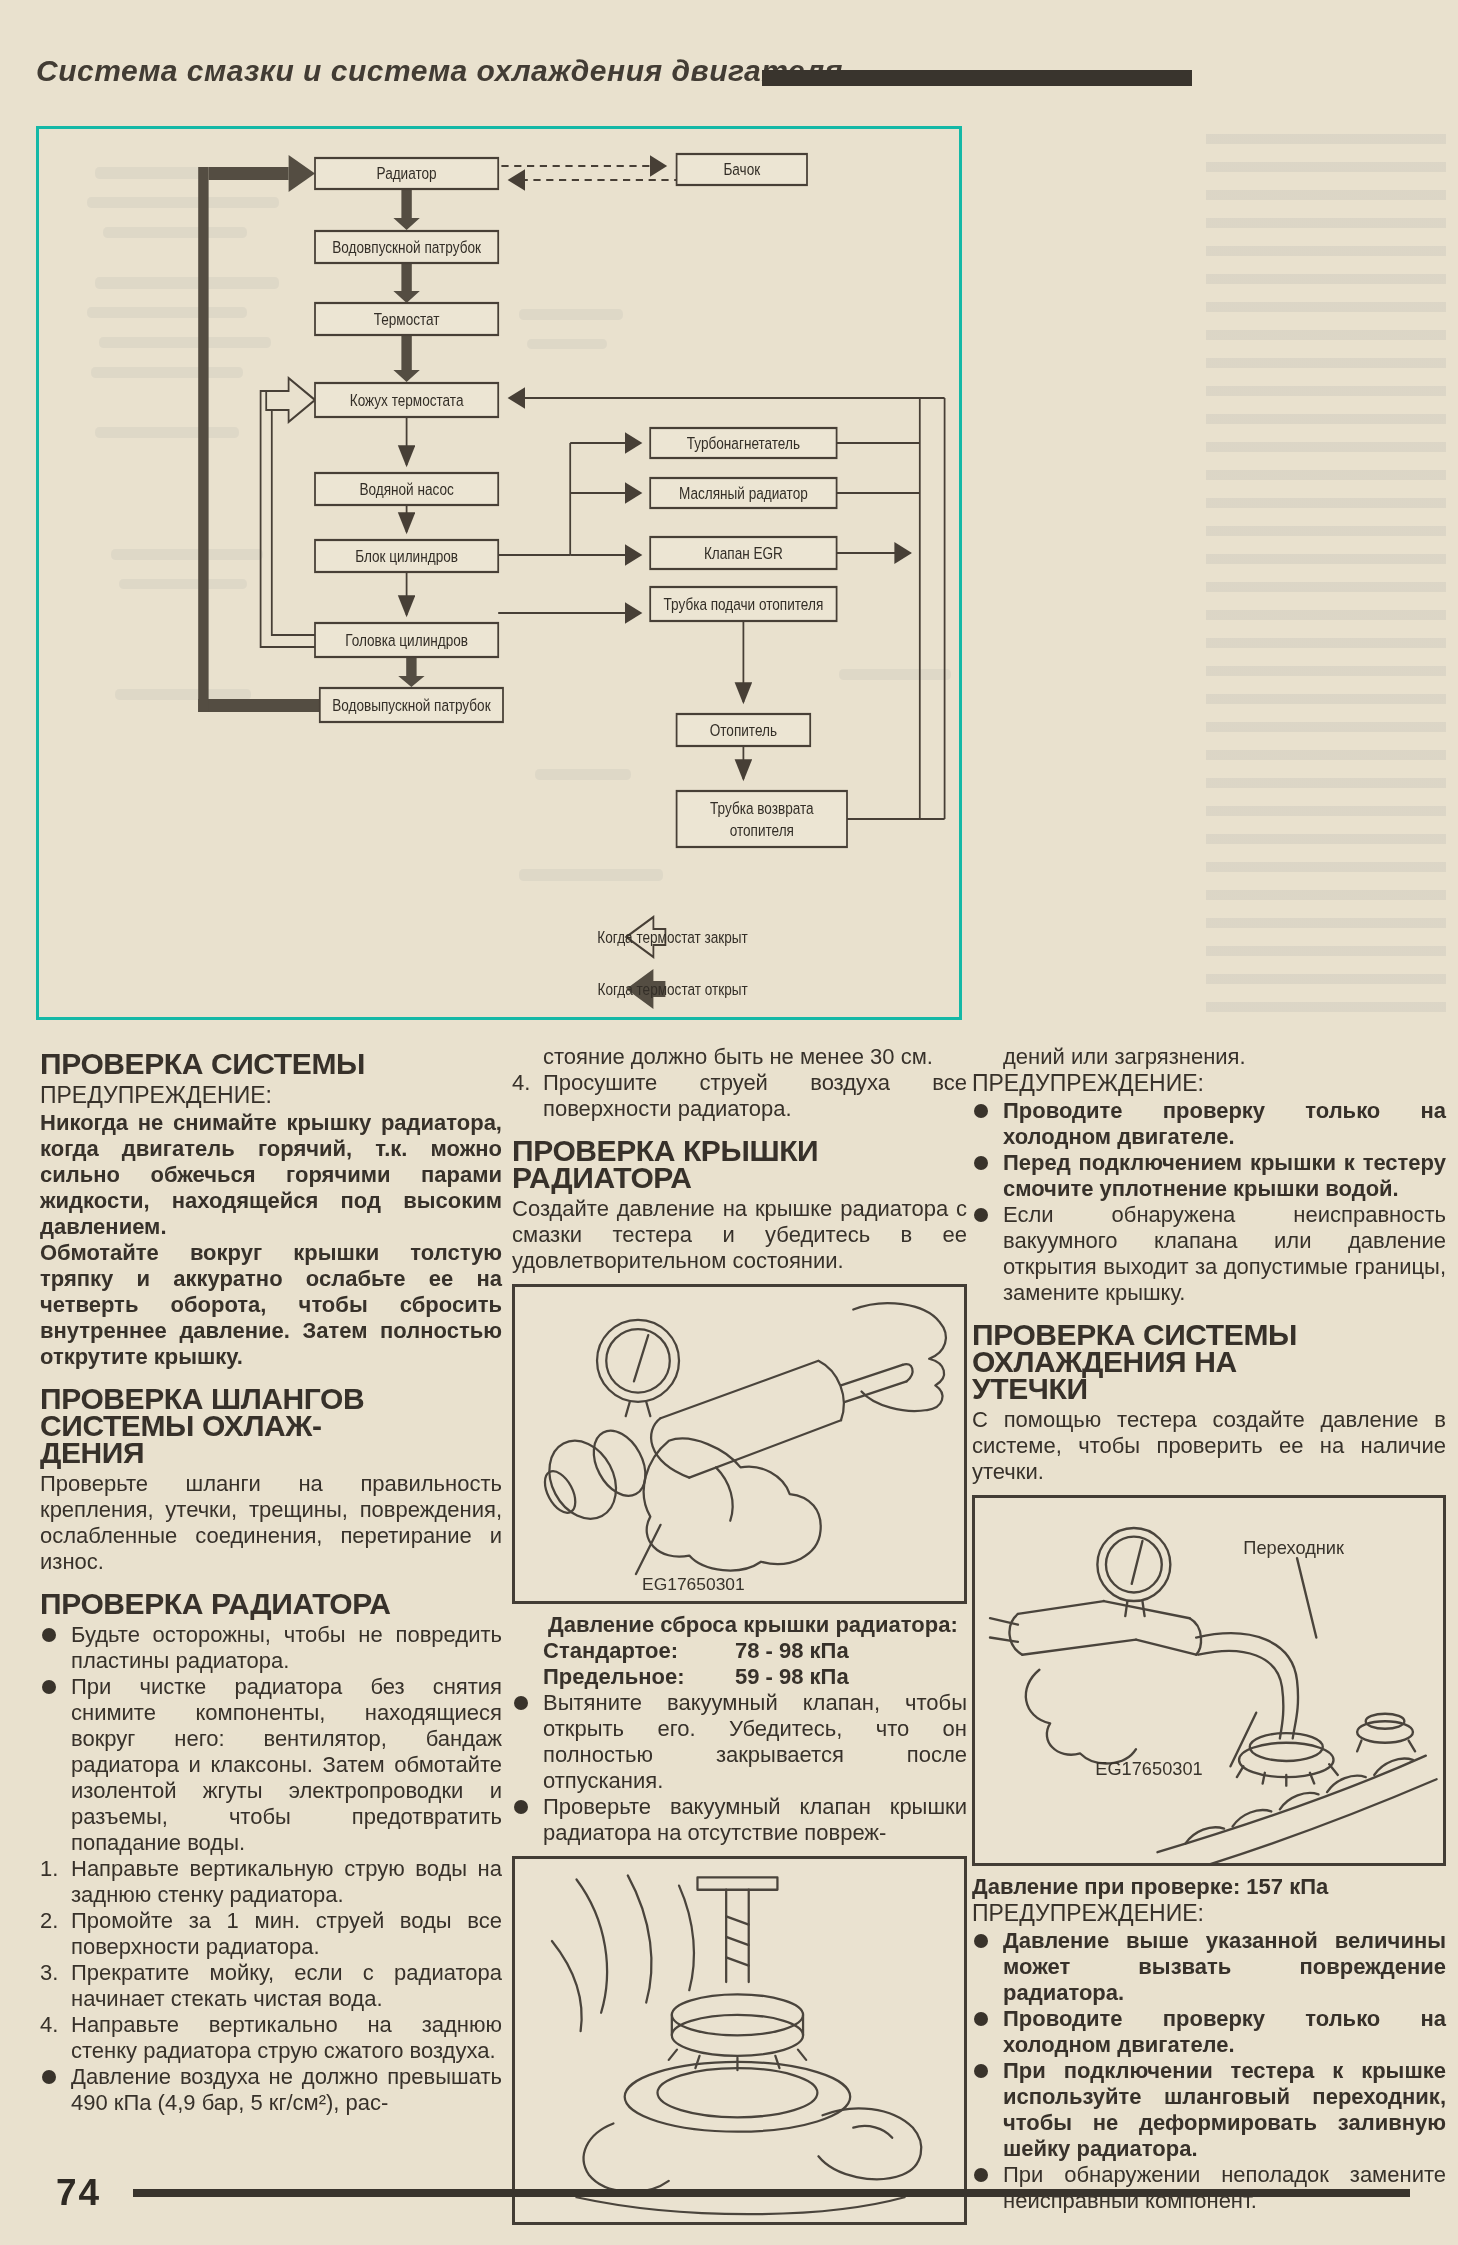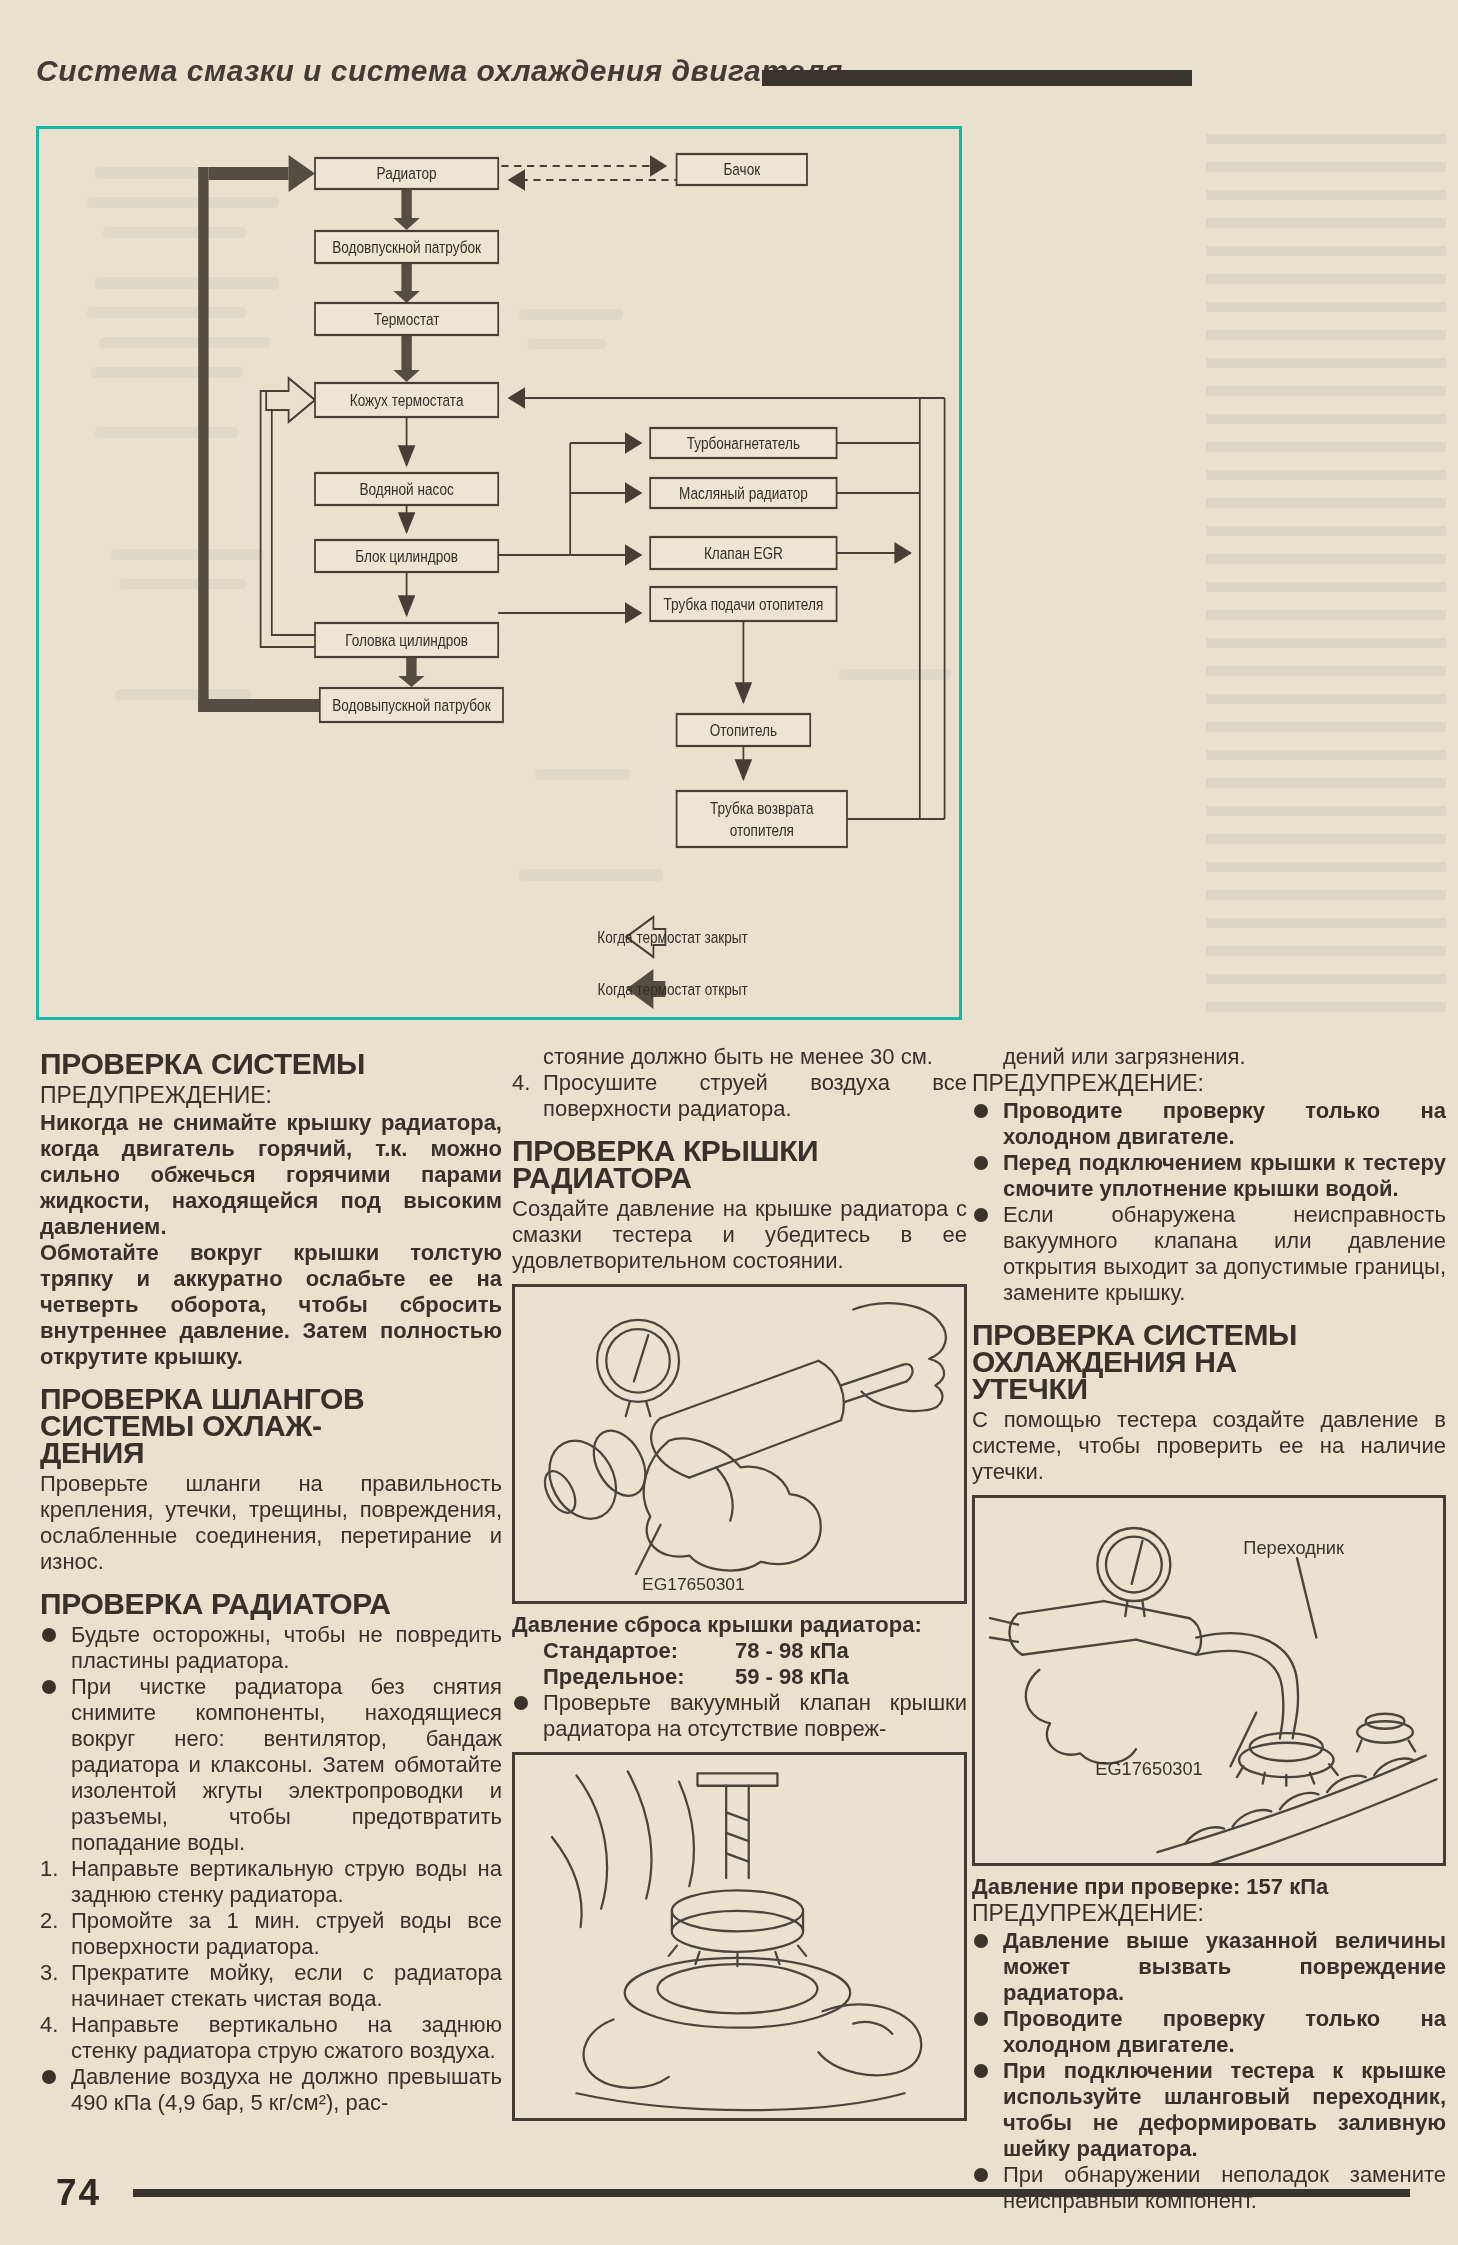--- a/index.html
+++ b/index.html
@@ -27,21 +27,21 @@
   .h2{font-weight:normal;font-size:23px;margin:0 0 2px;text-align:left;}
   .p,.pb{margin:0;}
   .pb{font-weight:bold;}
   .bullet{padding-left:31px;position:relative;}
   .dot{position:absolute;left:2px;top:6px;width:14px;height:14px;border-radius:50%;background:#39332b;}
   .num{padding-left:31px;position:relative;}
   .nlab{position:absolute;left:0;top:0;}
   .cont{padding-left:31px;}
   .spec{padding-left:31px;font-weight:bold;}
   .slabel{display:inline-block;width:192px;}
-  .spec-title{font-weight:bold;}
+  .spec-title{font-weight:bold;margin-left:36px;}
   .fig{border:3px solid #433d35;margin:10px 0 8px;position:relative;background:rgba(255,255,255,.06);}
   .fig svg{display:block;width:100%;}
   .sketch{stroke:#4a443c;stroke-width:2.2;fill:none;stroke-linecap:round;stroke-linejoin:round;}
   .figtext{font-size:17px;fill:#38332b;}
   
   .pagenum{left:56px;top:2172px;font-size:37px;font-weight:bold;letter-spacing:2px;color:#2f2a24;}
   .foot-rule{left:133px;top:2189px;width:1277px;height:8px;background:#39342d;}
   .dbox{fill:#ece5d3;stroke:#473f36;stroke-width:2.2;}
   .dtext{font-size:17px;fill:#332e27;text-anchor:middle;}
   .thin{stroke:#473f36;stroke-width:2.2;fill:none;}
@@ -214,20 +214,21 @@
         <path d="M196,176 C210,190 216,210 210,228"></path>
         <path d="M142,232 L118,280"></path>
       </g>
       <text x="124" y="296" class="figtext">EG17650301</text>
     </svg>
   </div>
 
   <div class="spec-title">Давление сброса крышки радиатора:</div>
   <div class="spec"><span class="slabel">Стандартое:</span><span>78 - 98 кПа</span></div>
   <div class="spec"><span class="slabel">Предельное:</span><span>59 - 98 кПа</span></div>
+  <div class="bullet"><span class="dot"></span><span>Вытяните вакуумный клапан, чтобы открыть его. Убедитесь, что он полностью закрывается после отпускания.</span></div>
   <div class="bullet"><span class="dot"></span><span>Проверьте вакуумный клапан крышки радиатора на отсутствие повреж-</span></div>
 
   <div class="fig">
     <svg viewBox="0 0 438 354">
       <g class="sketch">
         <path d="M60,20 C90,60 96,110 84,150"></path>
         <path d="M110,16 C134,60 138,104 128,140"></path>
         <path d="M160,26 C176,62 178,98 170,128"></path>
         <path d="M36,80 C60,110 68,140 64,168"></path>
         <path d="M206,30 L206,120 M228,30 L228,120"></path>

